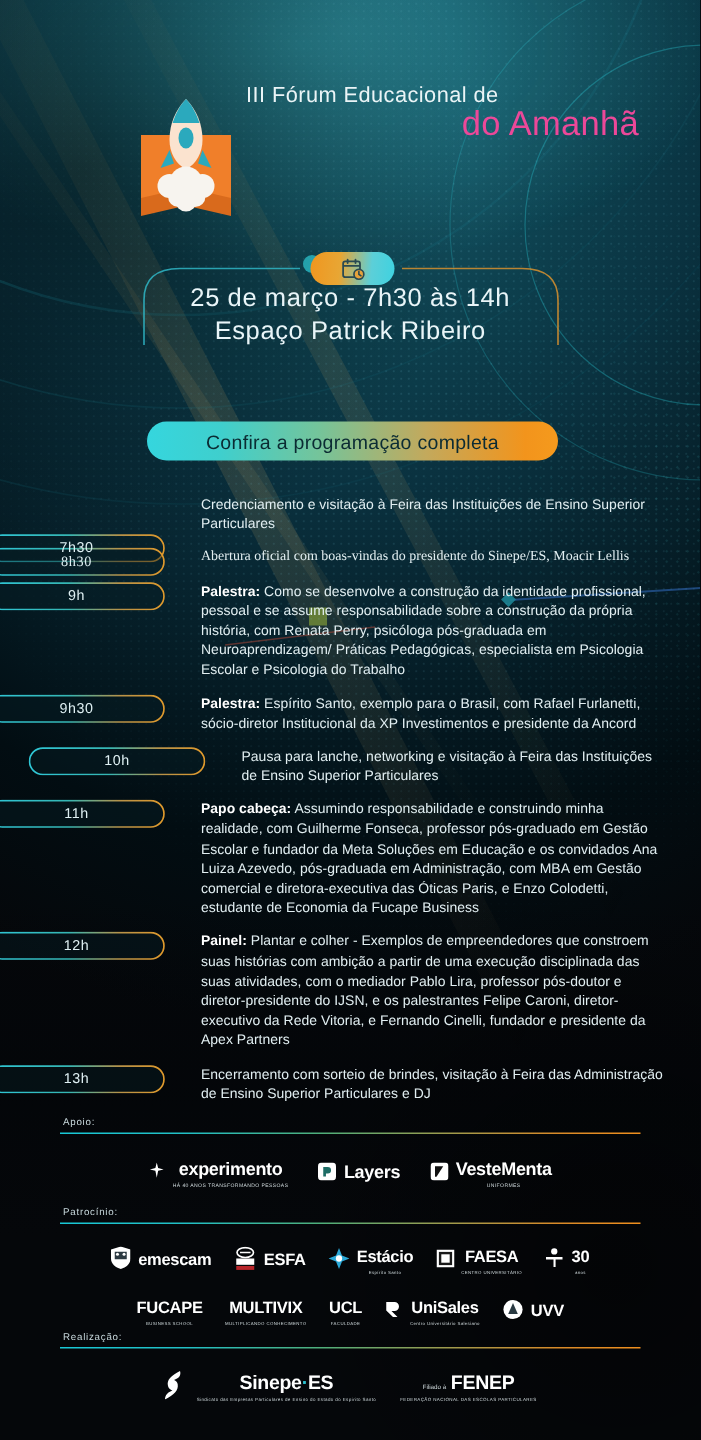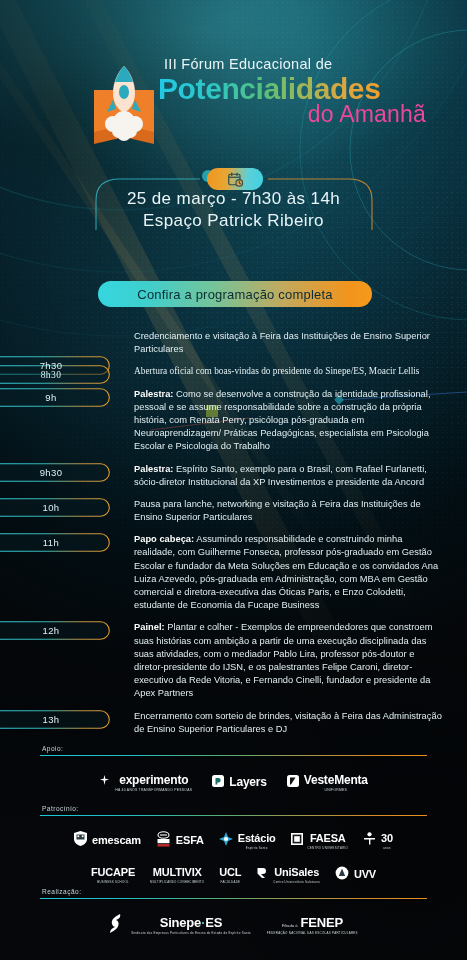--- a/index.html
+++ b/index.html
@@ -186,21 +186,20 @@
             <circle cx="47" cy="68" r="8"></circle>
               <circle cx="31" cy="75" r="7"></circle>
             <circle cx="42" cy="75" r="7"></circle>
               <circle cx="36" cy="78" r="7"></circle>
           </g>
         </g>
       </svg>
     </div>
     <div class="title-block">
       <div class="t-pre">III Fórum Educacional de</div>
-      <div class="t-main">Potencialidades</div>
       <div class="t-sub">do Amanhã</div>
     </div>
   </div>
 
   <div class="date-zone">
     <svg class="date-lines" viewBox="0 0 467 76">
       <path d="M200 13 H120 Q96 13 96 34 V64" fill="none" stroke="#2fb6c6" stroke-width="1.1" opacity=".85"></path>
       <path d="M268 13 H348 Q372 13 372 34 V64" fill="none" stroke="#d8912e" stroke-width="1.1" opacity=".85"></path>
     </svg>
     <div class="date-pill">
@@ -330,21 +329,21 @@
                 <linearGradient id="cg3" x1="0" y1="0" x2="1" y2="0">
     <stop offset="0%" stop-color="#e09a2c"></stop>
                   <stop offset="100%" stop-color="#2fc7d6"></stop>
   </linearGradient>
               </defs>
   <path d="M0 1 H24" stroke="url(#cg3)" stroke-width="1.3"></path>
 </svg></div>
         </div>
         <div class="desc"><b>Palestra:</b> Espírito Santo, exemplo para o Brasil, com Rafael Furlanetti, sócio-diretor Institucional da XP Investimentos e presidente da Ancord</div>
       </div>
-      <div class="row" style="margin-bottom: 9px;">
+      <div class="row" style="margin-bottom: 9px; padding-left: 27px;">
         <div class="time-col">
           <div class="time-pill">
 <svg class="pill-svg" viewBox="0 0 118 19" preserveAspectRatio="none">
   <defs>
     <linearGradient id="pg4" x1="0" y1="0" x2="1" y2="0">
       <stop offset="0%" stop-color="#2fc7d6"></stop>
       <stop offset="45%" stop-color="#35b6b4"></stop>
       <stop offset="75%" stop-color="#b89248"></stop>
       <stop offset="100%" stop-color="#e09a2c"></stop>
     </linearGradient>

